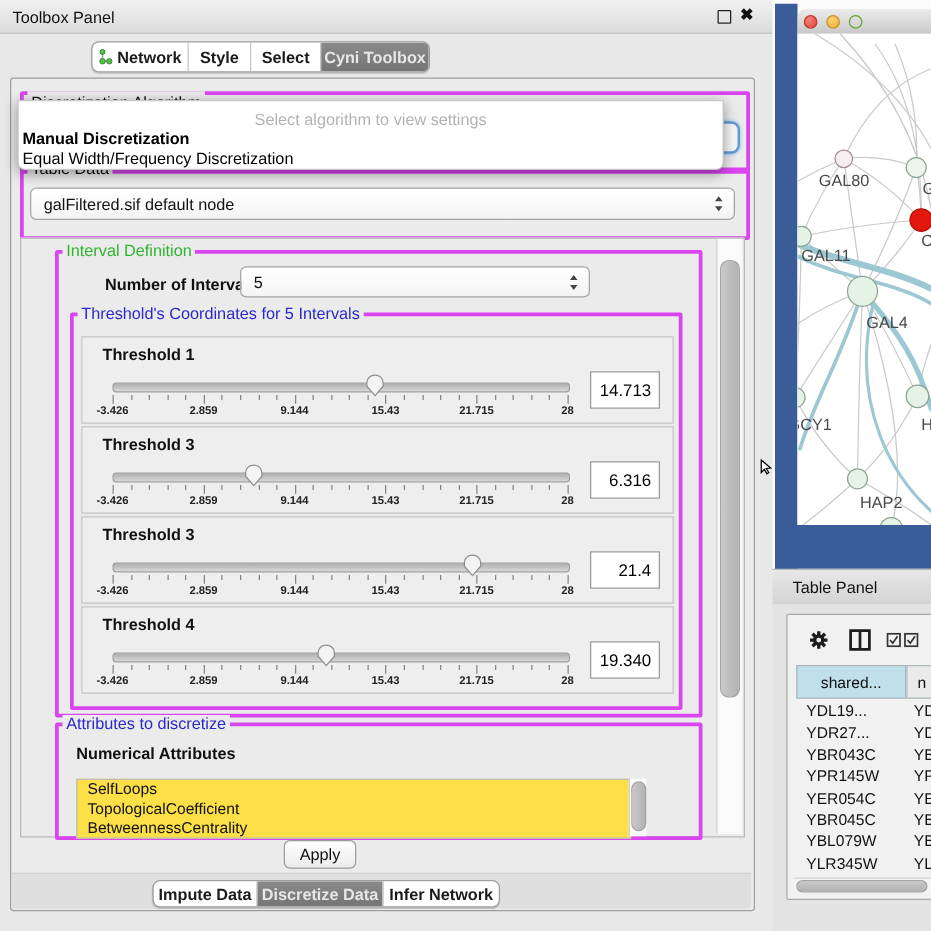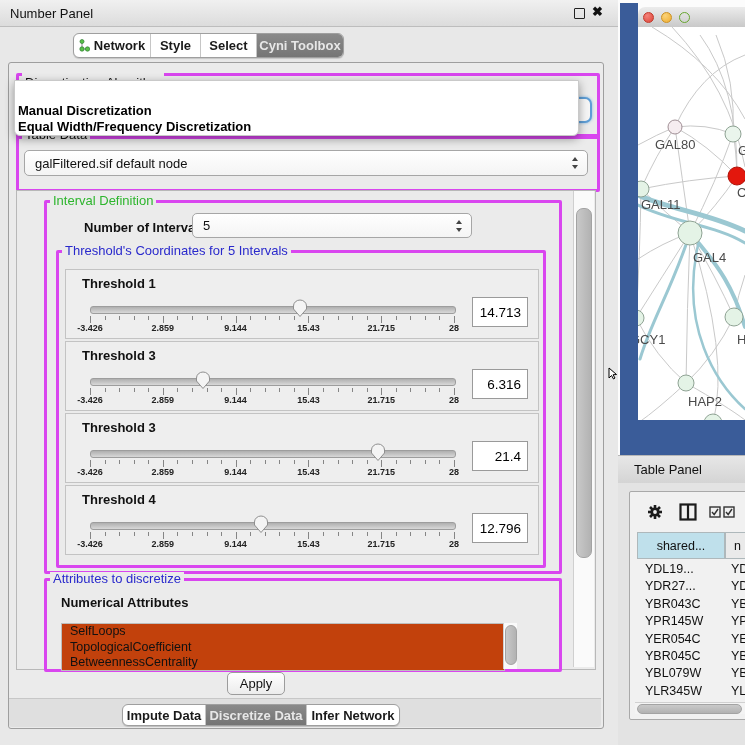--- a/index.html
+++ b/index.html
@@ -46,21 +46,21 @@
   .th-label{position:absolute;left:16px;top:6px;font-size:13px;font-weight:bold;color:#111;}
   .th-track{position:absolute;left:24px;top:36px;width:364px;height:6px;border-radius:3px;
             background:linear-gradient(#aFAFAF,#d8d8d8);border:1px solid #9d9d9d;}
   .tick{position:absolute;width:1px;background:#858585;}
   .tick-label{position:absolute;top:53px;transform:translateX(-50%);font-size:9px;font-weight:bold;color:#222;}
   .th-value{position:absolute;left:406px;top:27px;width:56px;height:30px;background:#fff;
             border:1px solid #9a9a9a;font-size:13.5px;color:#000;display:flex;align-items:center;
             justify-content:flex-end;padding-right:6px;box-sizing:border-box;}
   .thumb-svg{position:absolute;top:29px;}
   
-  .attr-list{position:absolute;left:14px;top:42px;width:442px;height:46px;background:#c2410c;
+  .attr-list{position:absolute;left:14px;top:42px;width:442px;height:46px;background:#fde047;
              border:1px solid #bdbdbd;overflow:hidden;}
   .attr-list .li{font-size:12.5px;color:#111;padding:1px 0 1px 8px;line-height:13.5px;}
   .button{background:linear-gradient(#ffffff,#ececec);border:1px solid #9c9c9c;border-radius:5px;
           font-size:13px;color:#111;display:flex;align-items:center;justify-content:center;}
   
   .desktop{left:618px;top:0;width:127px;height:455px;background:#fcfcfc;}
   .blue-l{left:620px;top:3px;width:18px;height:452px;background:#3a5c99;}
   .blue-b{left:620px;top:420px;width:125px;height:35px;background:#3a5c99;}
   .mac-titlebar{left:638px;top:7px;width:107px;height:20px;border-radius:7px 0 0 0;
                 background:linear-gradient(#ececec,#c9c9c9);border-bottom:1px solid #9b9b9b;}
@@ -72,21 +72,21 @@
   .tp-inset{left:629px;top:491px;width:116px;height:227px;background:#f1f1f1;
             border:1px solid #a9a9a9;border-radius:2px;}
   .cell-h{box-sizing:border-box;border:1px solid #aeb8bb;font-size:12.5px;color:#111;
           display:flex;align-items:center;}
   .trow{position:absolute;font-size:12.5px;color:#111;white-space:nowrap;}
 </style>
 </head>
 <body>
 
 <div class="abs titlebar">
-  <div class="abs titlebar-text">Number Panel</div>
+  <div class="abs titlebar-text">Toolbox Panel</div>
   <div class="abs float-icon"></div>
   <div class="abs close-icon">✖</div>
 </div>
 
 <div class="abs seg" id="top-tabs" style="left:73px;top:33px;height:23px;">
     <div class="item" style="width: 76px;">
       <svg width="11" height="13" viewBox="0 0 11 13">
         <line x1="3" y1="3" x2="3" y2="10" stroke="#9a9a9a" stroke-width="1.2"></line>
         <line x1="3" y1="10" x2="8.5" y2="10" stroke="#9a9a9a" stroke-width="1.2"></line>
         <circle cx="3" cy="2.5" r="2" fill="#59c148" stroke="#2e7d32" stroke-width="0.7"></circle>
@@ -287,21 +287,21 @@
       <div class="tick" style="left:388.0px;top:46px;height:7px;"></div>
       <div class="tick-label" style="left:24.0px;">-3.426</div>
       <div class="tick-label" style="left:96.8px;">2.859</div>
       <div class="tick-label" style="left:169.6px;">9.144</div>
       <div class="tick-label" style="left:242.4px;">15.43</div>
       <div class="tick-label" style="left:315.2px;">21.715</div>
       <div class="tick-label" style="left:388.0px;">28</div>
       <svg class="thumb-svg" style="left:187.1px;" width="16" height="19">
         <path d="M1.5,7 a6.5,6 0 0 1 13,0 l0,3 -6.5,7.5 -6.5,-7.5 z" fill="#f4f4f4" stroke="#8f8f8f" stroke-width="1"></path>
       </svg>
-      <div class="th-value">12.796</div>
+      <div class="th-value">19.340</div>
     </div>
   </div>
 <div class="abs grouplabel" style="left:62px;top:244px;color:#2929cc;">Threshold's Coordinates for 5 Intervals</div>
 
 <div class="abs groupbox" style="left:44px;top:578px;width:512px;height:88px;">
   <div class="abs" style="left:14px;top:14px;font-size:13px;font-weight:bold;color:#111;">Numerical Attributes</div>
   <div class="attr-list" id="attr-list">
       <div class="li">SelfLoops</div>
       <div class="li">TopologicalCoefficient</div>
       <div class="li">BetweennessCentrality</div>
@@ -320,22 +320,23 @@
     </div>
     <div class="item sel" style="width: 100px; justify-content: center;">
       <span>Discretize Data</span>
     </div>
     <div class="item" style="width: 92px;">
       <span>Infer Network</span>
     </div>
   </div>
 
 <div class="abs popup">
+  <div class="hint">Select algorithm to view settings</div>
   <div class="opt" style="top:22px;font-weight:bold;">Manual Discretization</div>
-  <div class="opt" style="top:38px;font-weight:bold;">Equal Width/Frequency Discretization</div>
+  <div class="opt" style="top:38px;">Equal Width/Frequency Discretization</div>
 </div>
 
 <svg class="abs" style="left:608px;top:367px;z-index:40;" width="10" height="13">
   <polygon points="1,1 1,11 3.5,8.5 5.5,12 7,11 5,7.8 8.5,7.5" fill="#fff" stroke="#000" stroke-width="1"></polygon>
 </svg>
 
 <div class="abs desktop"></div>
 <div class="abs blue-l"></div>
 <div class="abs mac-titlebar">
   <div class="tl" style="left:5px;background:radial-gradient(circle at 35% 30%,#f4837a,#dd4337);border:1px solid #c0392b;"></div>

